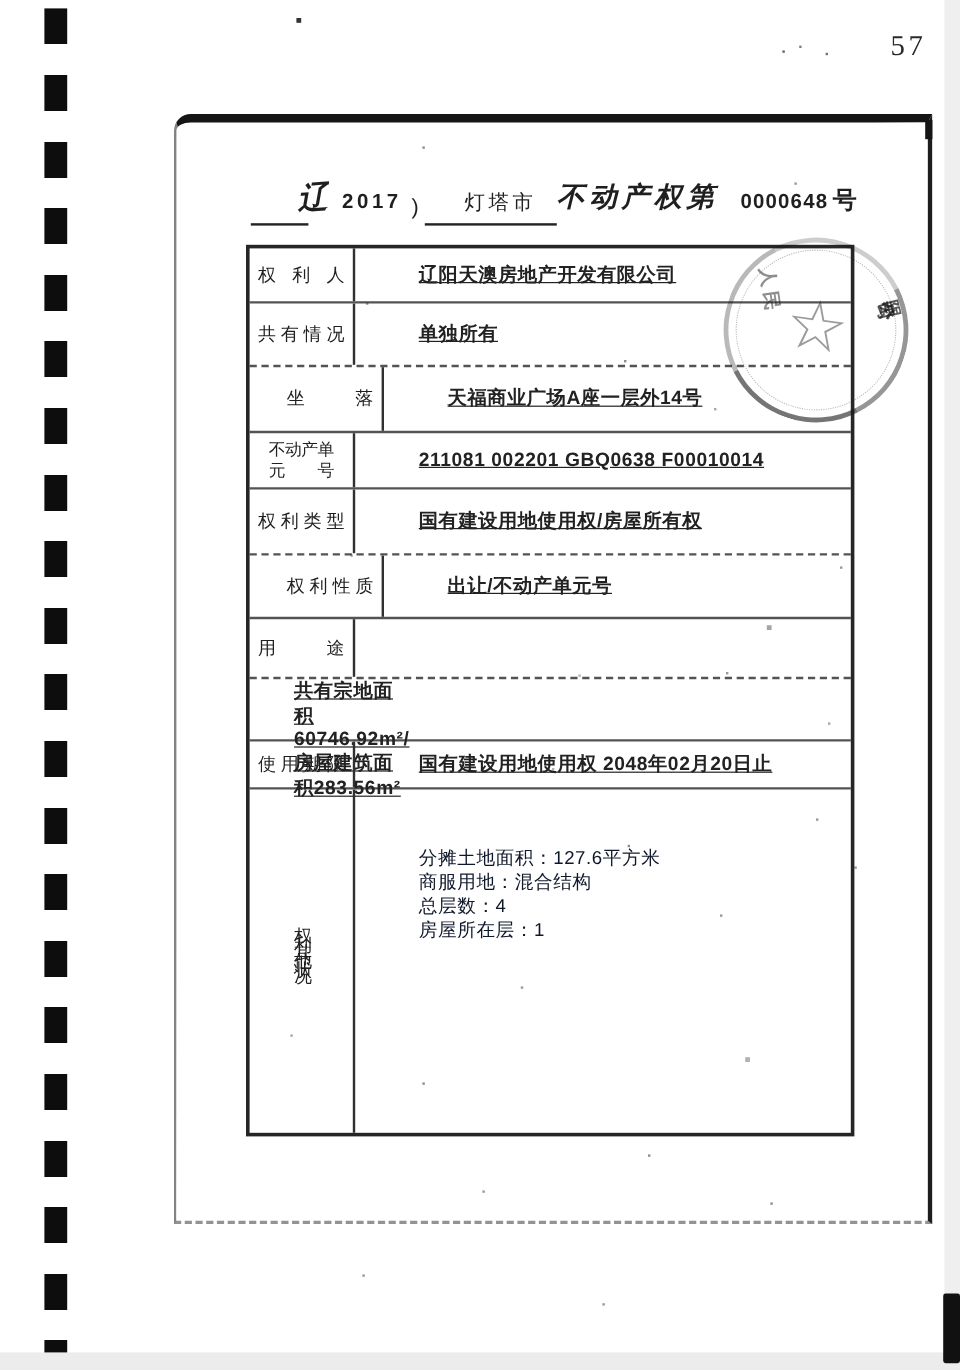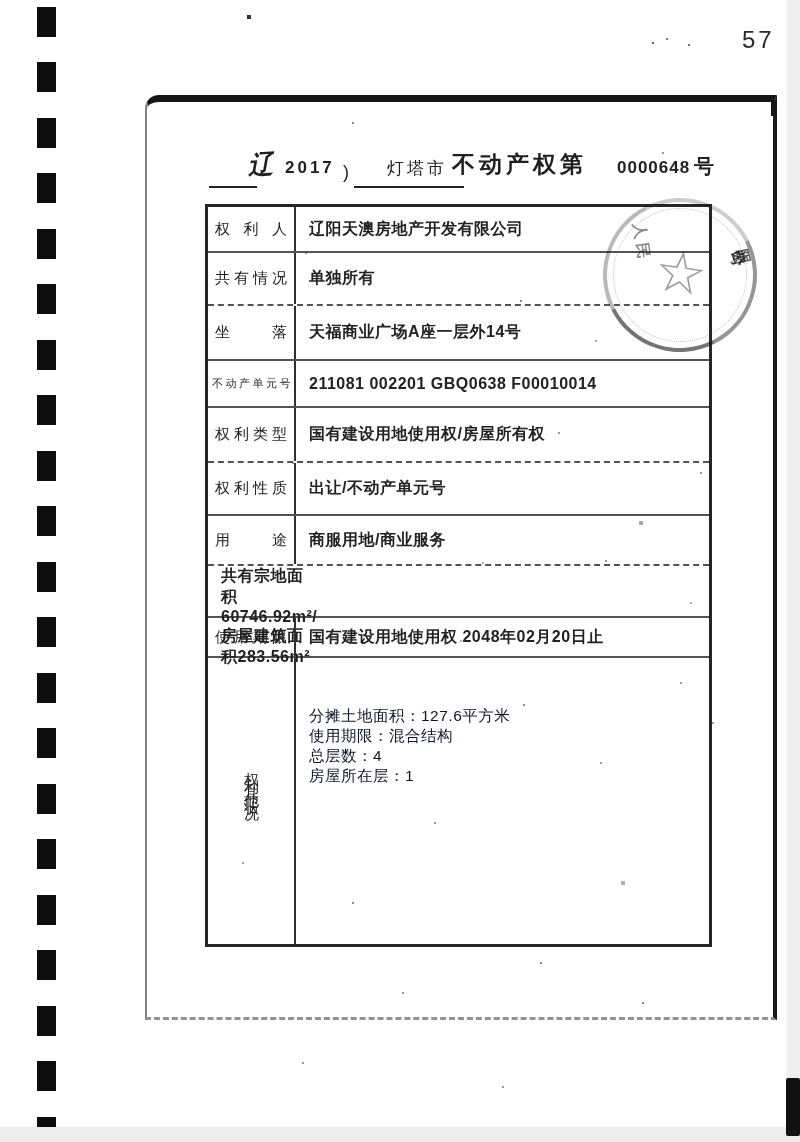--- a/index.html
+++ b/index.html
@@ -32,68 +32,69 @@
     border-right:4px solid #1d1d1d;
     border-left:2px solid rgba(30,30,30,.55);
     border-bottom:3px dashed rgba(40,40,40,.5);
     border-radius:14px 0 0 0;
   }
   .frame-hook { position:absolute; right:-4px; top:-2px; width:6px; height:16px; background:#151515; }
 
   .page-num {
     position:absolute; left:742px; top:26px;
     font-size:24px; letter-spacing:3px; color:#2a2a2a;
-    font-family:Liberation Sans, sans-serif;
+    font-family:Liberation Serif, serif;
   }
 
   
   .hdr span { position:absolute; white-space:nowrap; }
   .hdr .rule { border-bottom:2px solid #222; height:0; }
   .rule1 { left:62px;  top:84px; width:48px; }
   .rule2 { left:207px; top:84px; width:110px; }
   .prov  { left:101px; top:46px; font-size:25px; font-style:italic; font-weight:700;
            font-family:"Liberation Serif","DejaVu Serif",serif; transform:rotate(-4deg); }
   .year  { left:138px; top:56px; font-size:17px; letter-spacing:3px; font-weight:600; }
   .paren { left:196px; top:60px; font-size:18px; }
   .city  { left:240px; top:55px; font-size:17px; font-weight:400; letter-spacing:3px; }
-  .ctitle{ left:305px; top:47px; font-size:23px; font-weight:700; letter-spacing:4px;
-           font-family:"Liberation Serif","DejaVu Serif",serif; }
+  .ctitle{ left:317px; top:47px; font-size:23px; font-weight:700; letter-spacing:4px;
+           font-family:"Liberation Serif","DejaVu Serif",serif;font-style:italic; }
   .cnum  { left:470px; top:56px; font-size:17px; font-weight:600; letter-spacing:1px; }
   .csuf  { left:547px; top:51px; font-size:20px; font-weight:700; }
 
   
   .ptable {
     position:absolute; left:58px; top:102px; width:507px;
     border:3px solid #262626;
     background:transparent;
   }
-  .trow { display:grid; grid-template-columns:88px 1fr; border-top:2px solid rgba(40,40,40,.8); }
+  .trow { display:grid; grid-template-columns:88px 1fr; border-top:2px solid rgba(40,40,40,.8);gap:40px; }
   .trow:first-child { border-top:none; }
-  .trow:nth-child(3), .trow:nth-child(6), .trow:nth-child(8) { border-top-style:dashed; }
+  .trow:nth-child(3), .trow:nth-child(6), .trow:nth-child(8) { border-top-style:dashed;padding-left:24px; }
   .trow:nth-child(1){height:44px} .trow:nth-child(2){height:53px}
   .trow:nth-child(3){height:55px} .trow:nth-child(4){height:47px}
   .trow:nth-child(5){height:55px} .trow:nth-child(6){height:53px}
   .trow:nth-child(7){height:50px} .trow:nth-child(8){height:52px}
   .trow:nth-child(9){height:40px} .trow:nth-child(10){height:288px}
 
   .lcell {
     border-right:2px solid #303030;
     display:flex; align-items:center;
     padding:0 7px;
     font-size:15px; font-weight:500;
     font-family:"Liberation Serif","DejaVu Serif",serif;
   }
   .lcell .jtxt { width:100%; text-align:justify; text-align-last:justify; }
-  .trow:nth-child(4) .lcell { font-size:11px; letter-spacing:-0.5px; padding:0 4px; }
+  .trow:nth-child(4) .lcell { font-size:14px; letter-spacing:-0.5px; padding:0 16px; }
 
   .vcell {
     display:flex; align-items:center;
     padding:0 10px 0 13px;
     font-size:16px; font-weight:700; letter-spacing:0.5px;
     color:#222;
+    text-decoration:underline;
   }
 
   
   .ocell-label {
     border-right:2px solid #303030;
     display:flex; align-items:center; justify-content:center;
     font-size:15px; font-weight:500;
     font-family:"Liberation Serif","DejaVu Serif",serif;
   }
   .vert { writing-mode:vertical-rl; letter-spacing:7px; margin-top:-40px; }
@@ -211,38 +212,37 @@
     <div class="trow">
       <div class="lcell">
           <span class="jtxt">权利性质</span>
         </div>
       <div class="vcell">出让/不动产单元号</div>
     </div>
     <div class="trow">
       <div class="lcell">
           <span class="jtxt">用 途</span>
         </div>
-      <div class="vcell">商服用地/商业服务</div>
     </div>
     <div class="trow">
       <div class="vcell">共有宗地面积60746.92m²/房屋建筑面积283.56m²</div>
     </div>
     <div class="trow">
       <div class="lcell">
           <span class="jtxt">使用期限</span>
         </div>
       <div class="vcell">国有建设用地使用权 2048年02月20日止</div>
     </div>
     <div class="trow">
       <div class="ocell-label">
         <span class="vert">权利其他状况</span>
       </div>
       <div class="ocell-value">
         <div class="oline">分摊土地面积：127.6平方米</div>
-        <div class="oline">使用期限：混合结构</div>
+        <div class="oline">商服用地：混合结构</div>
         <div class="oline">总层数：4</div>
         <div class="oline">房屋所在层：1</div>
       </div>
     </div>
   </div>
 
   <div class="seal">
     <div class="seal-inner"></div>
     <span class="seal-star">☆</span>
     <span class="seal-left">人民</span>

